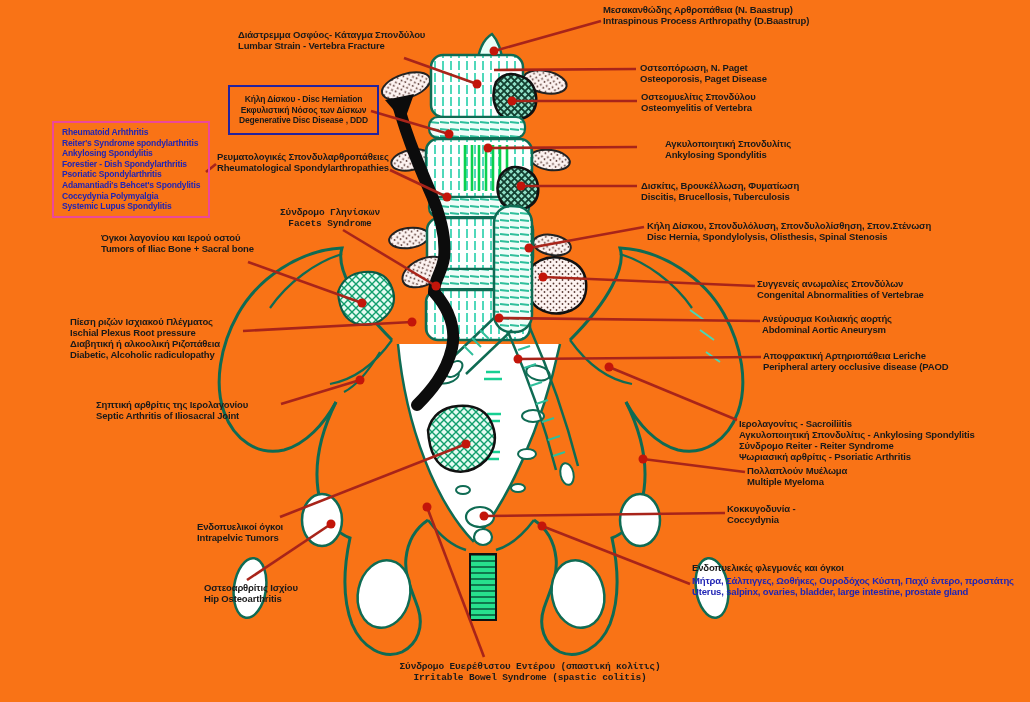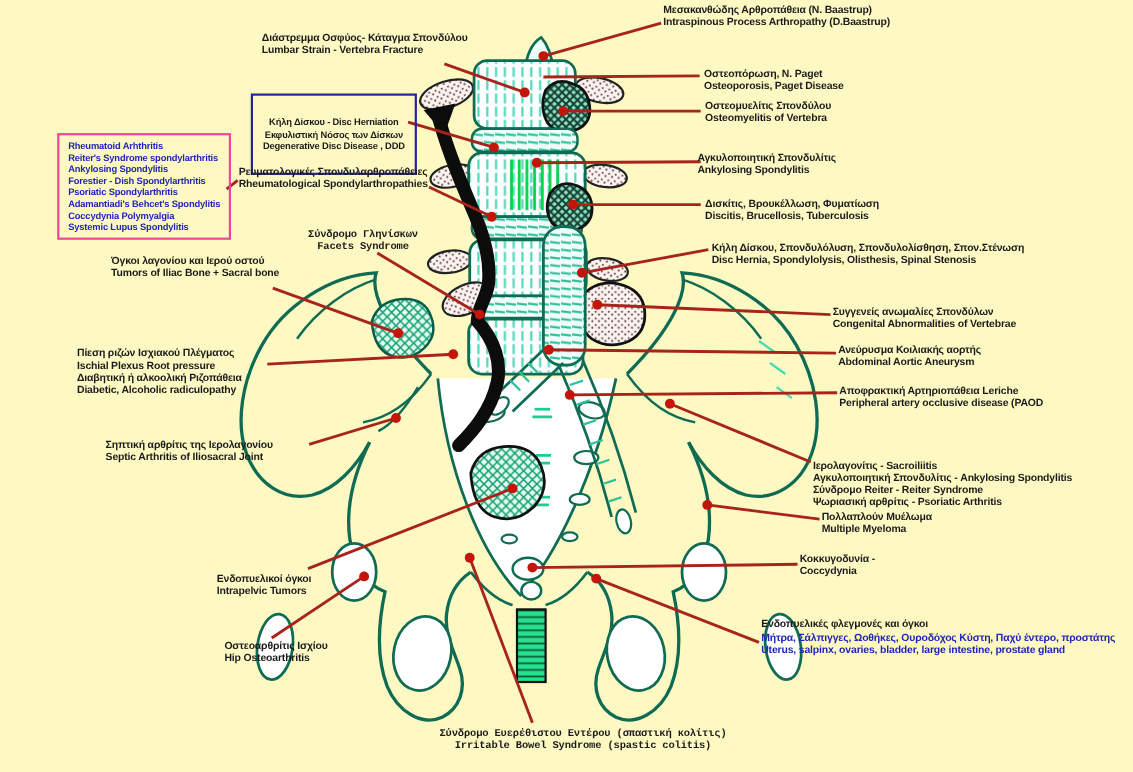--- a/index.html
+++ b/index.html
@@ -1,24 +1,24 @@
 <!DOCTYPE html>
 <html><head>
 <meta charset="utf-8">
 <style>
   html,body{margin:0;padding:0;background:#ffffff;}
-  .stage{position:relative;width:1030px;height:702px;background:#fef9c3;overflow:hidden;
+  .stage{position:relative;width:1030px;height:702px;background:#f97316;overflow:hidden;
          font-family:"Liberation Sans",sans-serif;}
   .stage svg{position:absolute;left:0;top:0;}
   .lbl{position:absolute;font-weight:bold;font-size:9.5px;line-height:11px;color:#1a1a1a;
        white-space:nowrap;letter-spacing:-0.15px;z-index:2;}
   .lbl span{display:block;}
   .ctr{text-align:center;font-family:Liberation Mono, monospace;}
   .blue{color:#2025b5;}
-  .box-blue{border:2px solid #23239e;padding:19px 9px;font-size:8.5px;line-height:10.5px;text-align:center;color:#1a1a1a;}
+  .box-blue{border:2px solid #23239e;padding:7px 9px;font-size:8.5px;line-height:10.5px;text-align:center;color:#1a1a1a;}
   .box-red{border:2px solid #ec4899;padding:4px 8px;font-size:8.5px;line-height:10.6px;color:#2025b5;}
   .gap{height:2px;}
 </style>
 </head>
 <body>
 
 <div class="stage">
 
 <svg width="1030" height="702" viewBox="0 0 1030 702">
   <defs>
@@ -247,21 +247,21 @@
 <div class="lbl" style="left:217px;top:151px">
   <span>Ρευματολογικές Σπονδυλαρθροπάθειες</span>
   <span>Rheumatological Spondylarthropathies</span>
 </div>
 
 <div class="lbl ctr" style="left:280px;top:207px;width:100px">
   <span>Σύνδρομο Γληνίσκων</span>
   <span>Facets Syndrome</span>
 </div>
 
-<div class="lbl" style="left:634px;top:138px">
+<div class="lbl" style="left:665px;top:138px">
   <span>Αγκυλοποιητική Σπονδυλίτις</span>
   <span>Ankylosing Spondylitis</span>
 </div>
 
 <div class="lbl" style="left:641px;top:180px">
   <span>Δισκίτις, Βρουκέλλωση, Φυματίωση</span>
   <span>Discitis, Brucellosis, Tuberculosis</span>
 </div>
 
 <div class="lbl" style="left:647px;top:220px">

